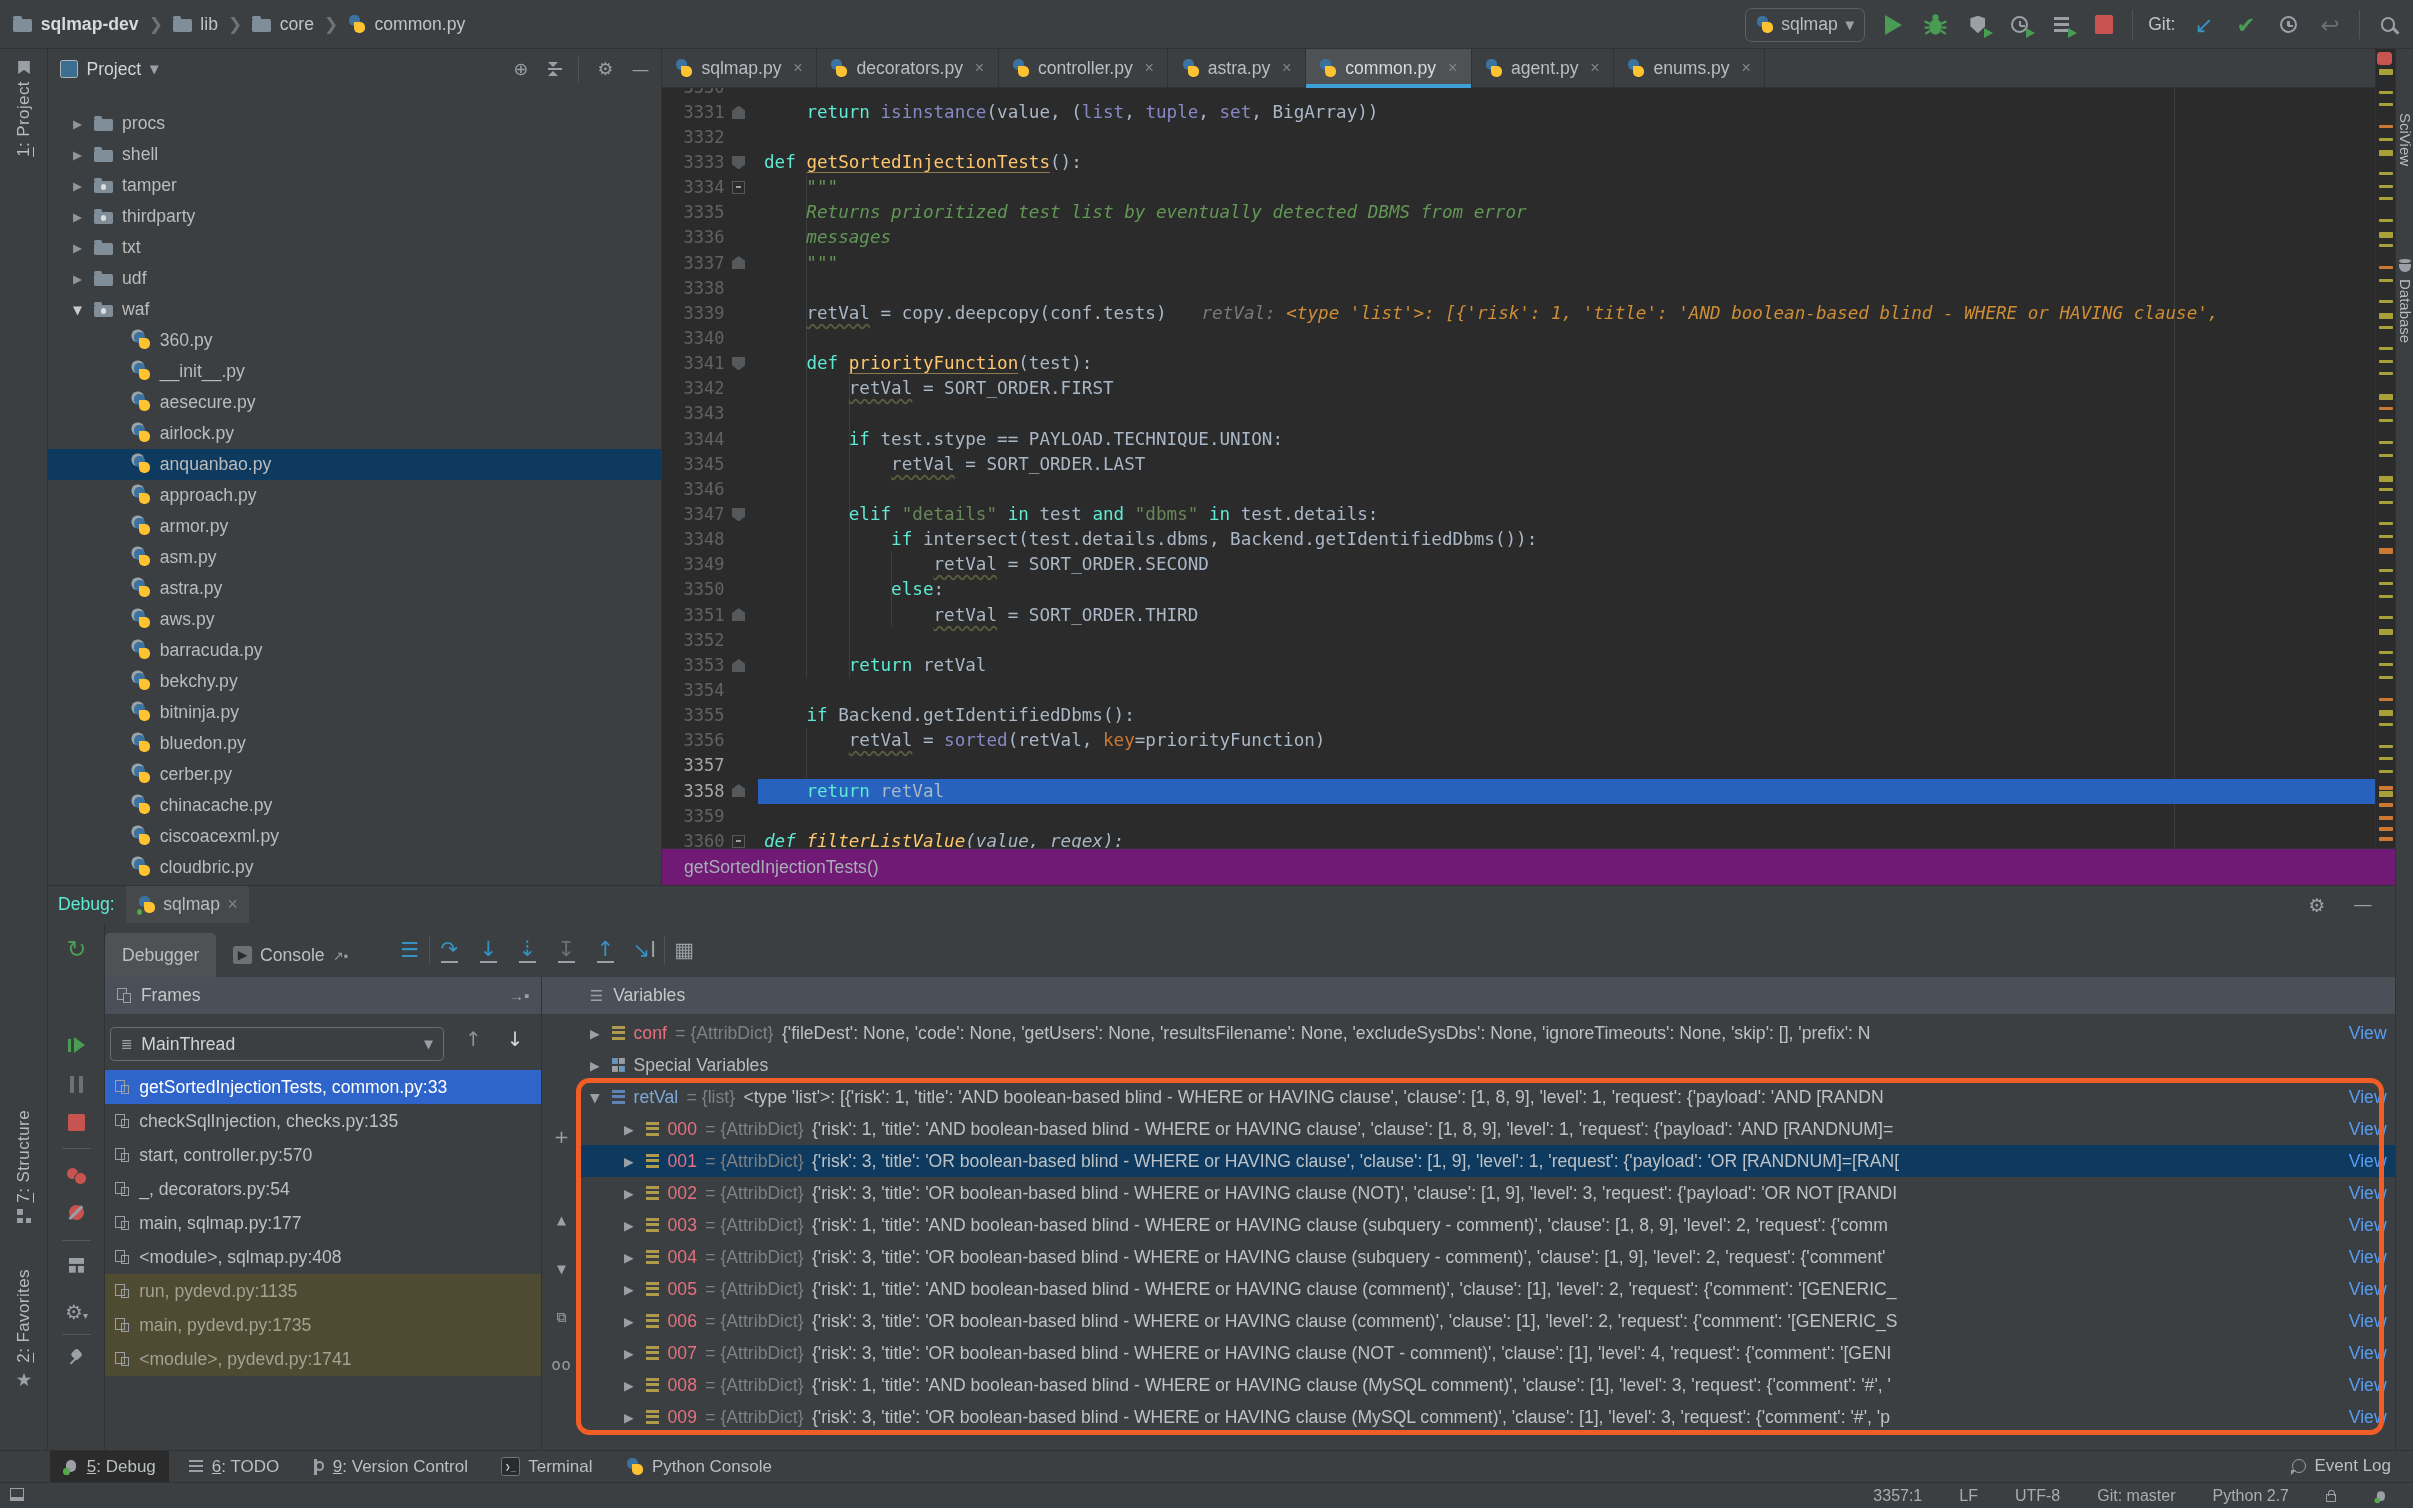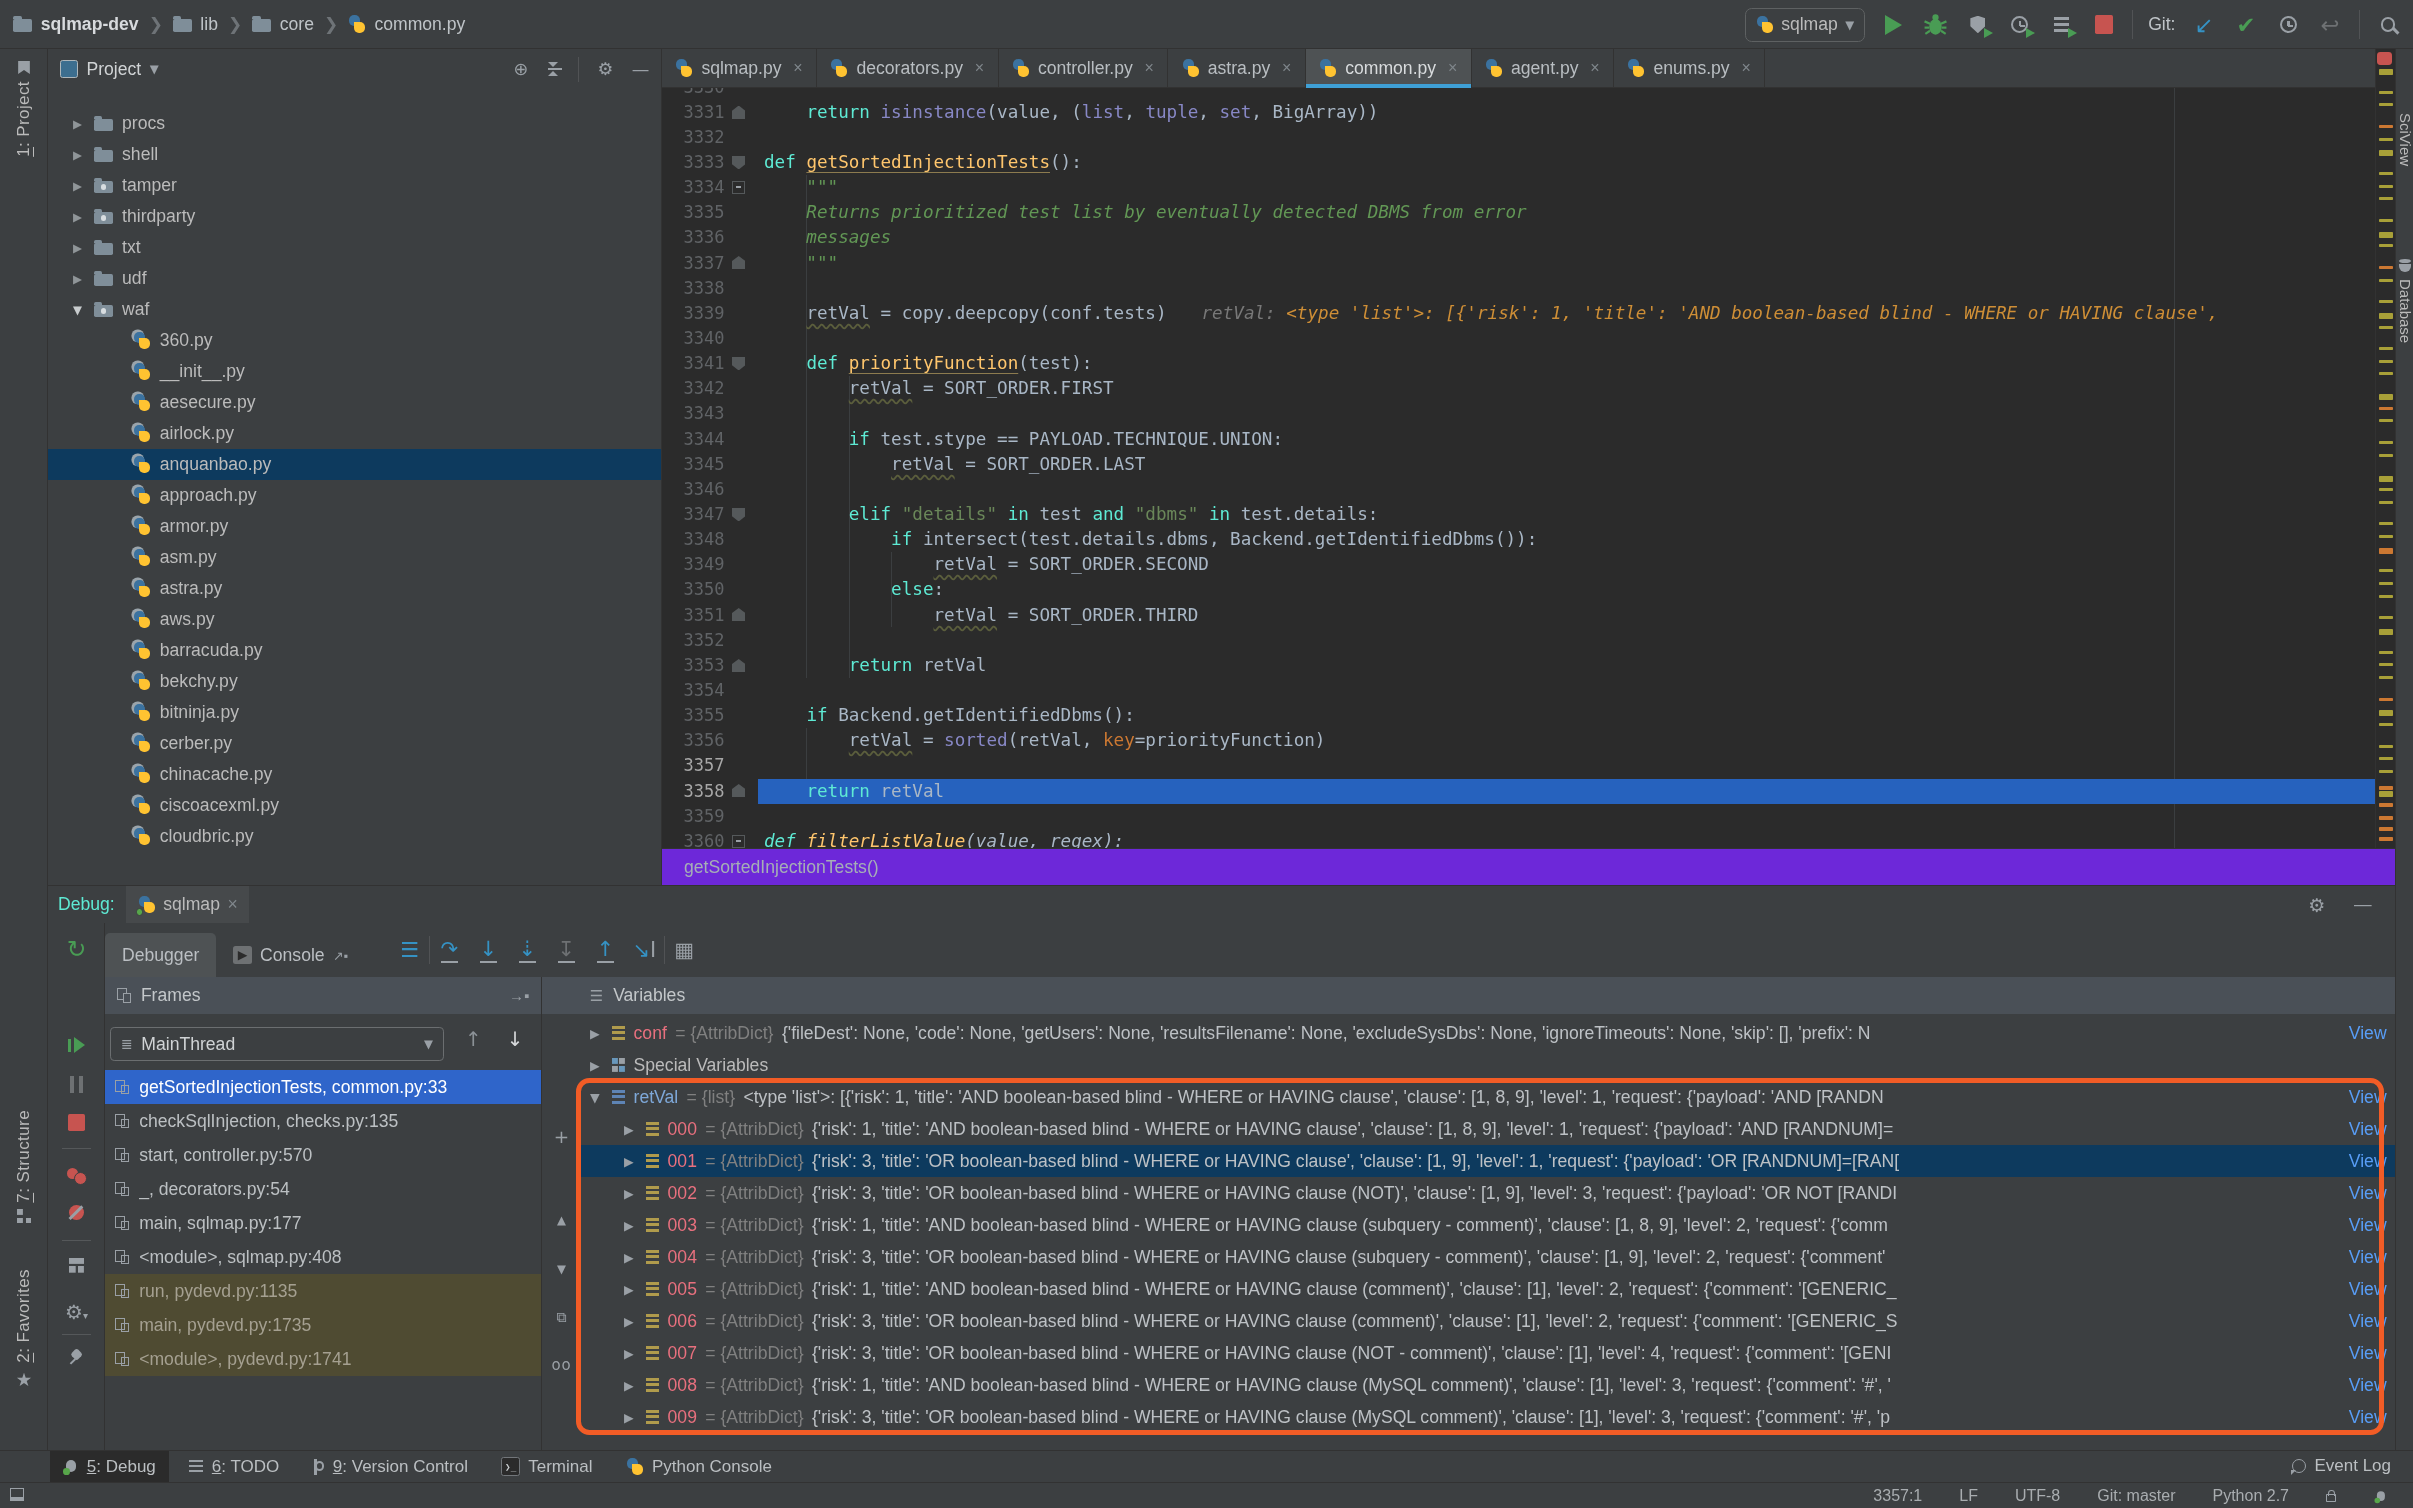--- a/index.html
+++ b/index.html
@@ -84,21 +84,21 @@
   .hintl{color:#787878;font-style:italic;margin-left:35px}
   .hintv{color:#CE8E36;font-style:italic}
   .gmark{position:absolute;left:70px;width:13.4px;height:13.4px}
   .gm-up{background:#55595B;clip-path:polygon(50% 0,100% 38%,100% 100%,0 100%,0 38%)}
   .gm-down{background:#55595B;clip-path:polygon(0 0,100% 0,100% 62%,50% 100%,0 62%)}
   .gm-box{border:1.7px solid #55595B;background:#2B2B2B}
   .gm-box::after{content:"";position:absolute;left:2.5px;top:4.2px;width:5px;height:1.7px;background:#9AA0A6}
   .iguide{position:absolute;width:0.8px;background:#3B3E40}
   #marginline{position:absolute;left:1512px;top:0;bottom:0;width:0.8px;background:#3B3E40}
   
-  #bcbar{position:absolute;left:662px;top:848px;width:1751px;height:37px;background:#6d28d9;border-top:0.8px solid #323232;display:flex;align-items:center;padding-left:22px;color:#A6AFB6}
+  #bcbar{position:absolute;left:662px;top:848px;width:1751px;height:37px;background:#701a75;border-top:0.8px solid #323232;display:flex;align-items:center;padding-left:22px;color:#A6AFB6}
   
   #estripe{position:absolute;left:2375px;top:49px;width:20px;height:799px;background:#2B2B2B;border-left:0.8px solid #323232}
   .emark{position:absolute;left:2.5px;width:14.2px;border-radius:0.8px}
   #errbadge{position:absolute;left:2377px;top:52px;width:15px;height:12.6px;background:#C75450;border-radius:3.4px}
   #rstripe{position:absolute;left:2395px;top:49px;width:18.4px;height:1401px;background:#3C3F41;border-left:0.8px solid #323232}
   .db-ic{width:11.7px;height:13.4px;position:relative;margin:0 auto}
   .db-ic::before{content:"";position:absolute;left:0;top:0;width:11.7px;height:4.2px;border-radius:50%;background:#9AA0A6}
   .db-ic::after{content:"";position:absolute;left:0;top:5px;width:11.7px;height:8.4px;background:#9AA0A6;border-radius:0 0 5.9px 5.9px}
   
   #debug{position:absolute;left:48px;top:885px;width:2347px;height:565px;background:#3C3F41;border-top:0.8px solid #323232}
@@ -381,20 +381,24 @@
           <span class="py pypage"></span>
           <span>barracuda.py</span>
         </div>
         <div class="trow file">
           <span class="py pypage"></span>
           <span>bekchy.py</span>
         </div>
         <div class="trow file">
           <span class="py pypage"></span>
           <span>bitninja.py</span>
+        </div>
+        <div class="trow file">
+          <span class="py pypage"></span>
+          <span>bluedon.py</span>
         </div>
         <div class="trow file">
           <span class="py pypage"></span>
           <span>cerber.py</span>
         </div>
         <div class="trow file">
           <span class="py pypage"></span>
           <span>chinacache.py</span>
         </div>
         <div class="trow file">

